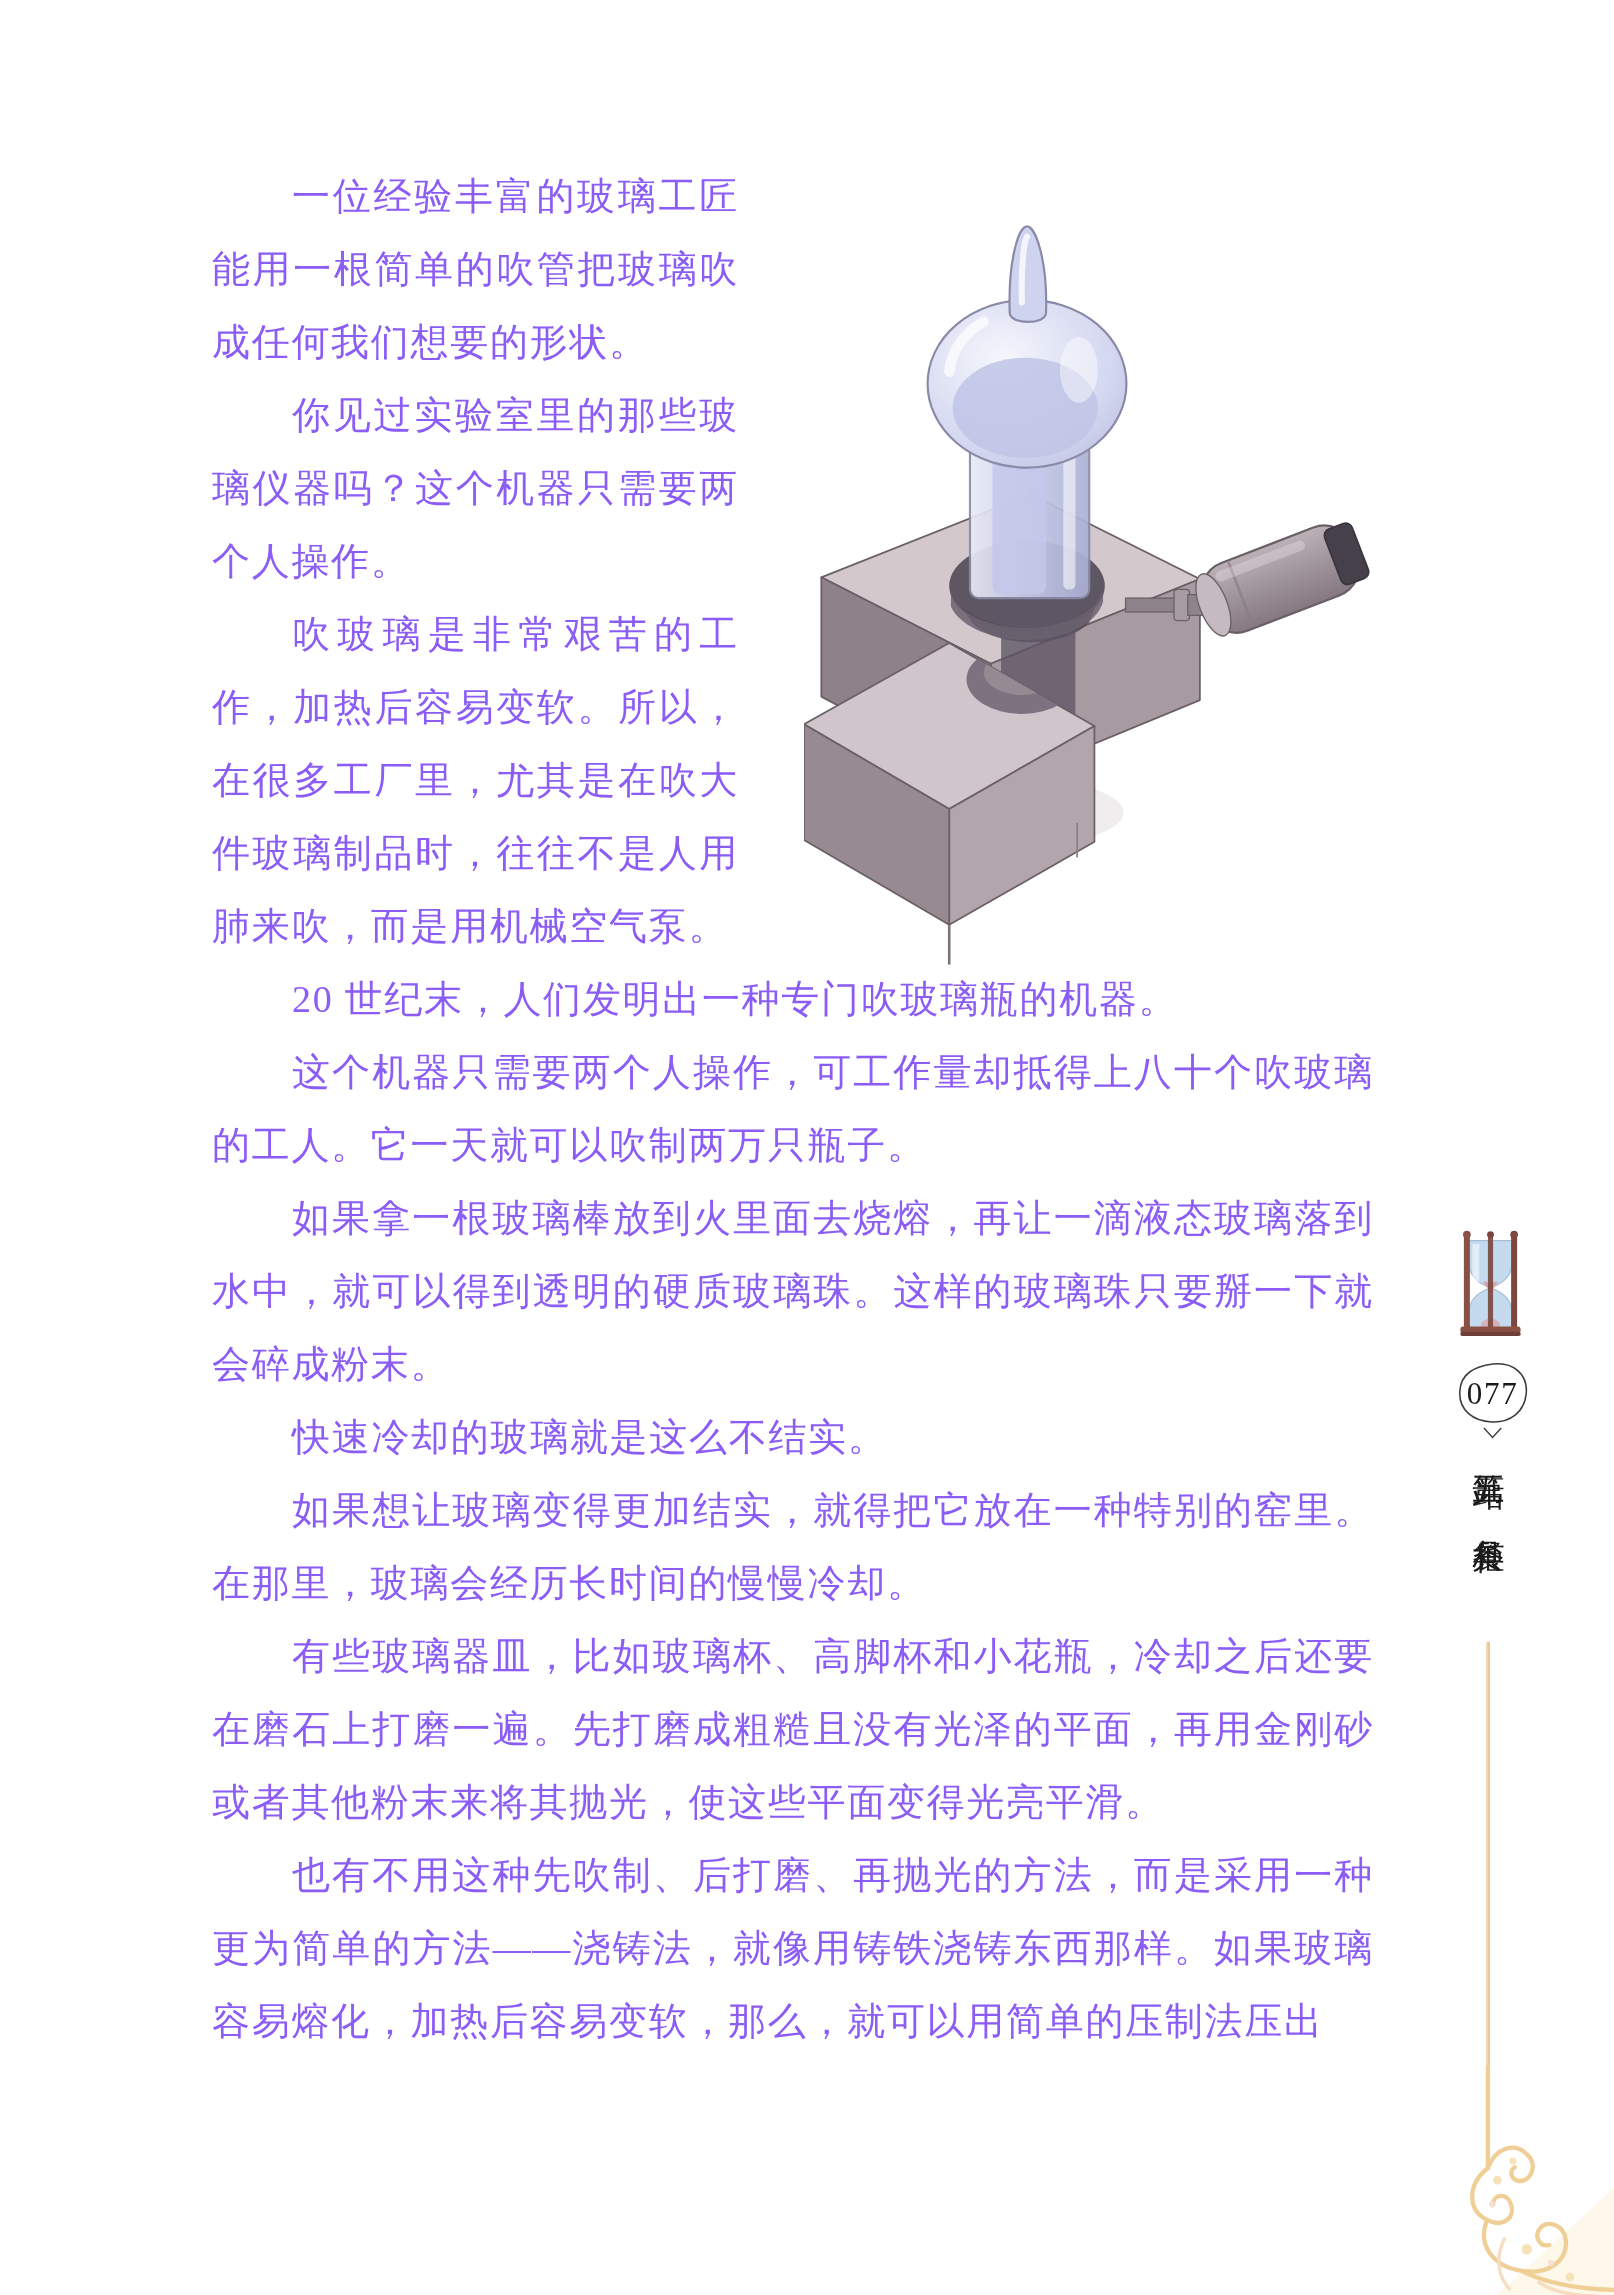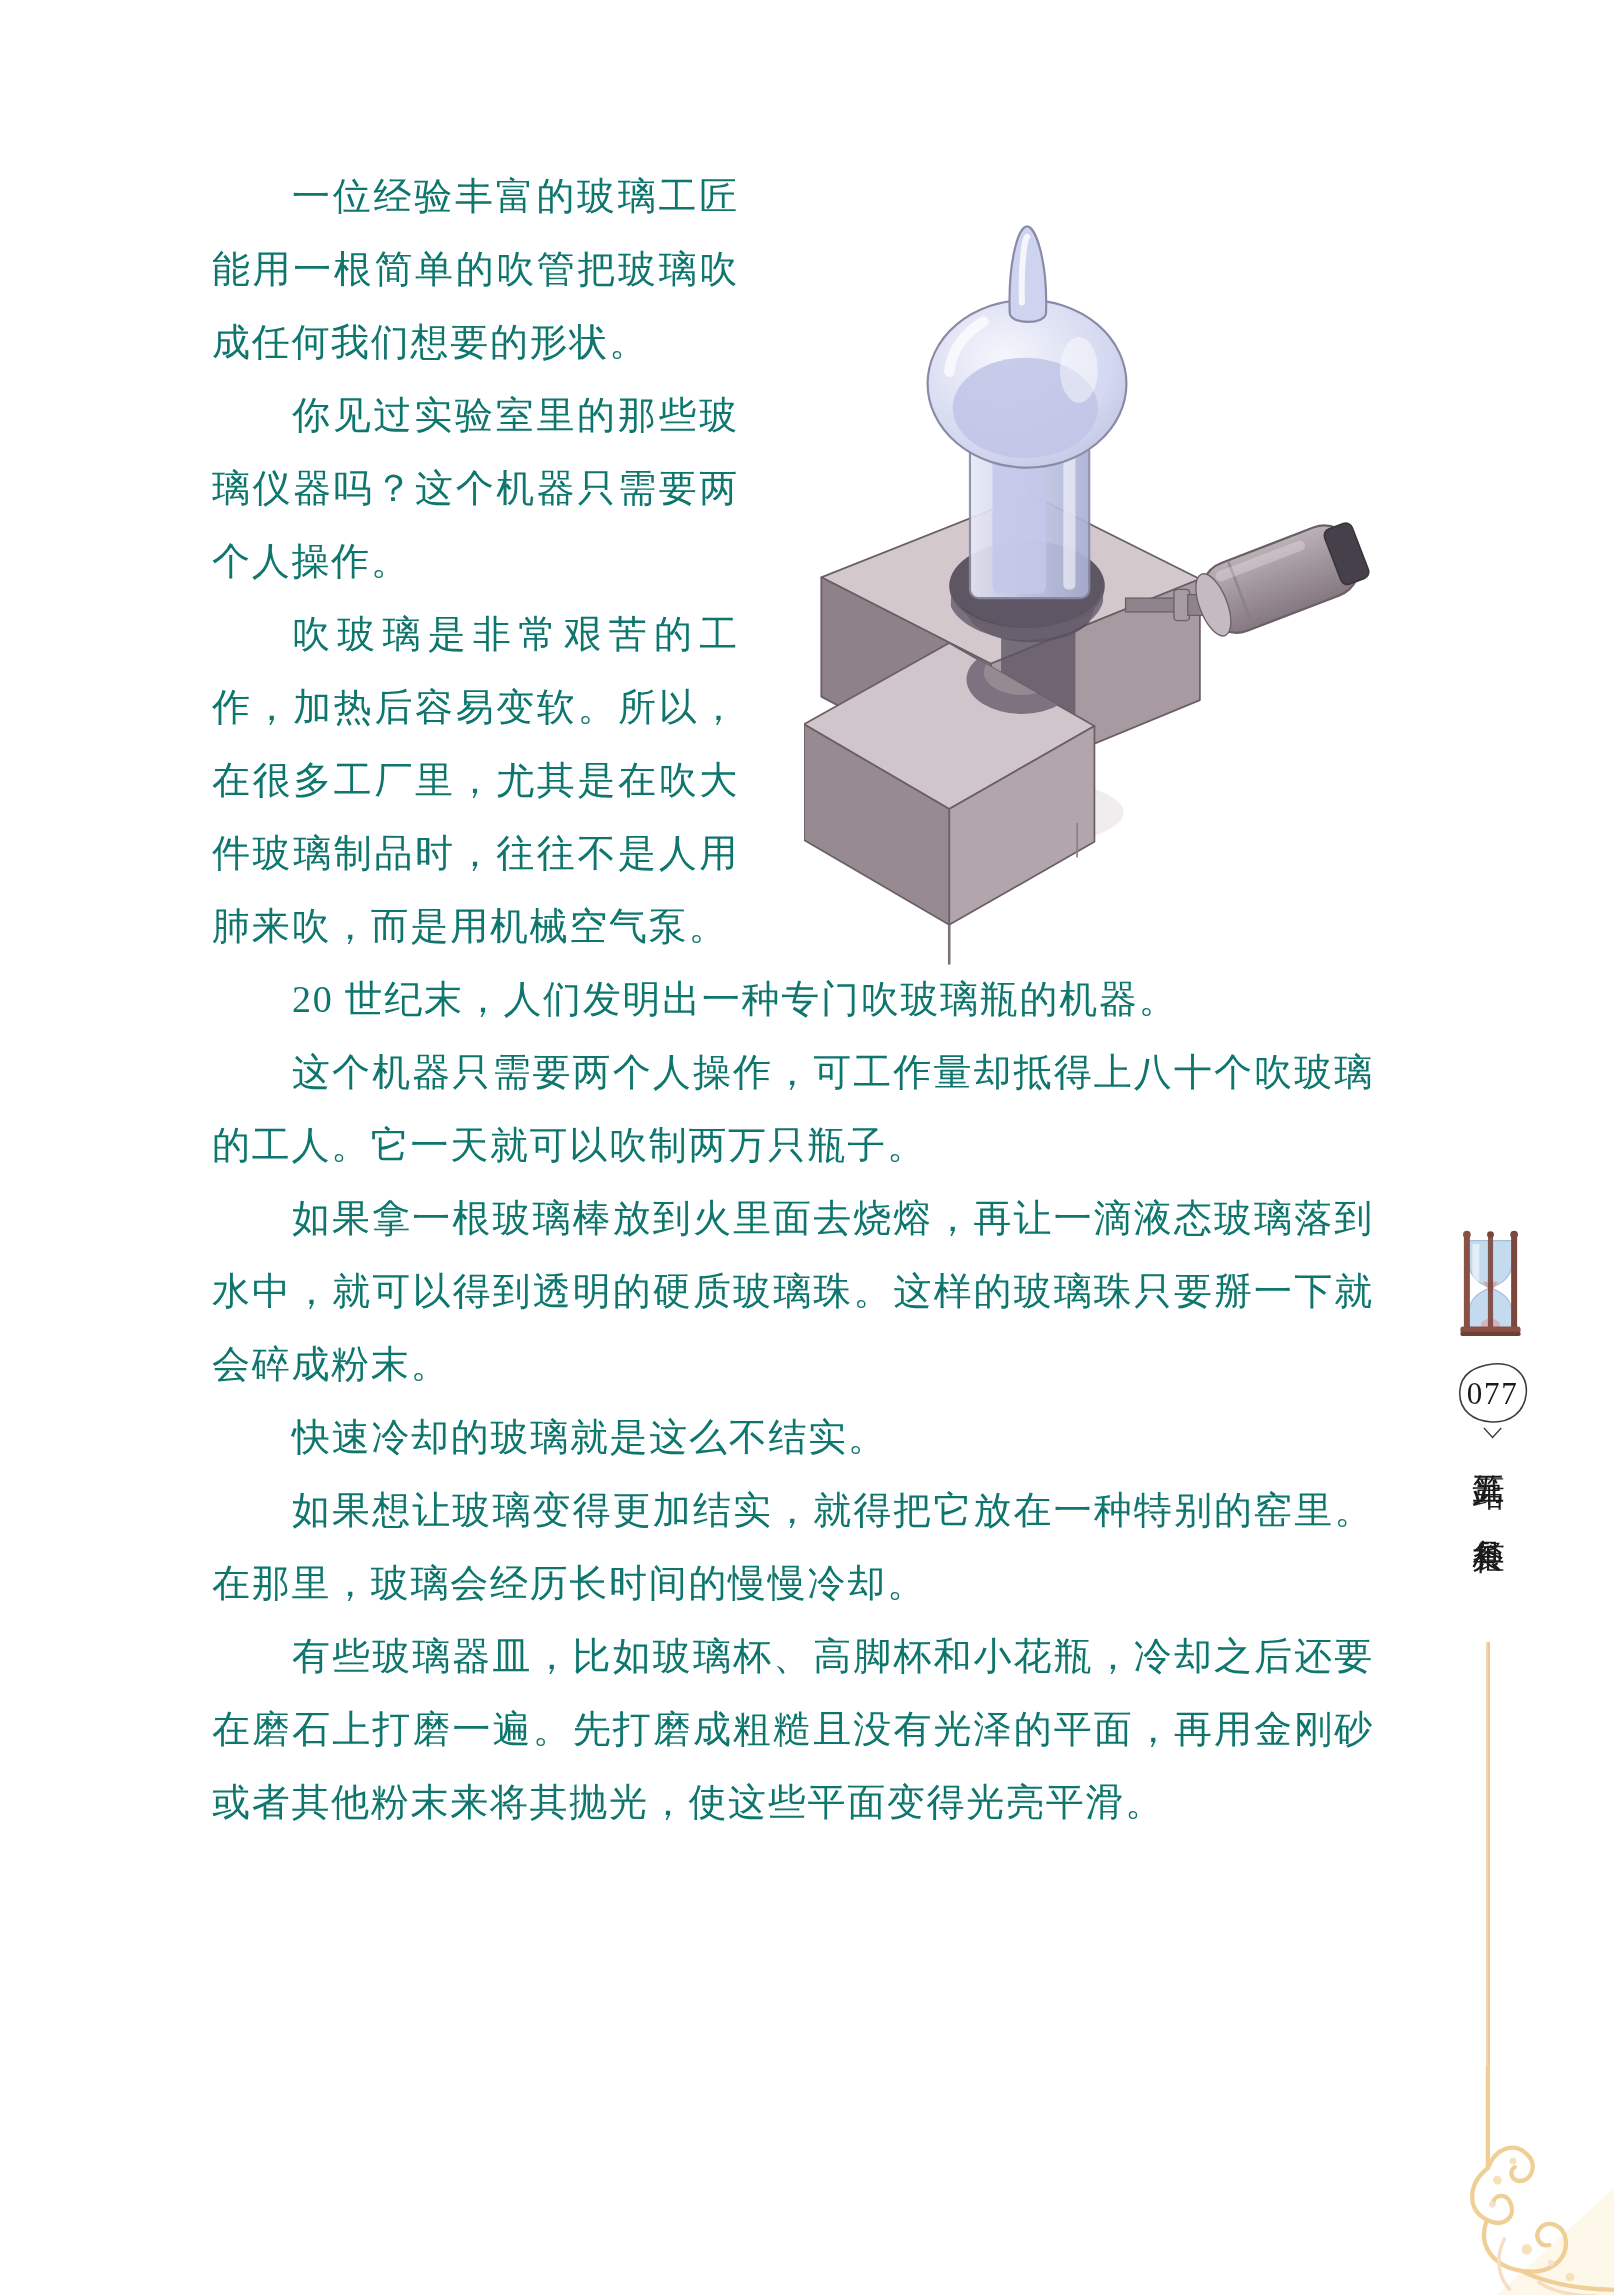--- a/index.html
+++ b/index.html
@@ -5,21 +5,21 @@
   html,body{margin:0;padding:0;}
   body{
     width:1614px;height:2295px;position:relative;background:#ffffff;
     font-family:"Liberation Serif","DejaVu Serif",serif;
     overflow:hidden;color:#1a1a1a;
   }
   .text-block{
     position:absolute;left:212px;top:160px;width:1162px;
     font-size:38px;line-height:73px;letter-spacing:1.7px;
     text-align:justify;text-justify:inter-ideograph;line-break:strict;
-    color:#0f766e;
+    color:#8b5cf6;
   }
   .text-block p{margin:0;text-indent:80px;}
   .narrow-col{width:527px;}
   .illustration{position:absolute;left:804px;top:216px;width:631px;height:778px;}
   .hourglass{position:absolute;left:1457px;top:1230px;width:67px;height:108px;}
   .page-bubble{position:absolute;left:1452px;top:1357px;width:82px;height:91px;}
   .page-bubble text{
     font-family:"Liberation Serif","DejaVu Serif",serif;
     font-size:36px;fill:#1a1a1a;letter-spacing:2px;
   }
@@ -43,20 +43,21 @@
     <p>一位经验丰富的玻璃工匠能用一根简单的吹管把玻璃吹成任何我们想要的形状。</p>
     <p>你见过实验室里的那些玻璃仪器吗？这个机器只需要两个人操作。</p>
     <p>吹玻璃是非常艰苦的工作，加热后容易变软。所以，在很多工厂里，尤其是在吹大件玻璃制品时，往往不是人用肺来吹，而是用机械空气泵。</p>
   </div>
   <p>20 世纪末，人们发明出一种专门吹玻璃瓶的机器。</p>
   <p>这个机器只需要两个人操作，可工作量却抵得上八十个吹玻璃的工人。它一天就可以吹制两万只瓶子。</p>
   <p>如果拿一根玻璃棒放到火里面去烧熔，再让一滴液态玻璃落到水中，就可以得到透明的硬质玻璃珠。这样的玻璃珠只要掰一下就会碎成粉末。</p>
   <p>快速冷却的玻璃就是这么不结实。</p>
   <p>如果想让玻璃变得更加结实，就得把它放在一种特别的窑里。在那里，玻璃会经历长时间的慢慢冷却。</p>
   <p>有些玻璃器皿，比如玻璃杯、高脚杯和小花瓶，冷却之后还要在磨石上打磨一遍。先打磨成粗糙且没有光泽的平面，再用金刚砂或者其他粉末来将其抛光，使这些平面变得光亮平滑。</p>
+  <p>也有不用这种先吹制、后打磨、再抛光的方法，而是采用一种更为简单的方法——浇铸法，就像用铸铁浇铸东西那样。如果玻璃容易熔化，加热后容易变软，那么，就可以用简单的压制法压出</p>
 </div>
 
 <svg class="illustration" viewBox="0 0 730 900" xmlns="http://www.w3.org/2000/svg">
   <defs>
     <linearGradient id="glassGrad" x1="0" y1="0" x2="1" y2="0">
       <stop offset="0" stop-color="#e9ebf7"></stop>
       <stop offset="0.45" stop-color="#c9cde9"></stop>
       <stop offset="1" stop-color="#aab0d4"></stop>
     </linearGradient>
     <radialGradient id="bulbGrad" cx="0.38" cy="0.35" r="0.9">

